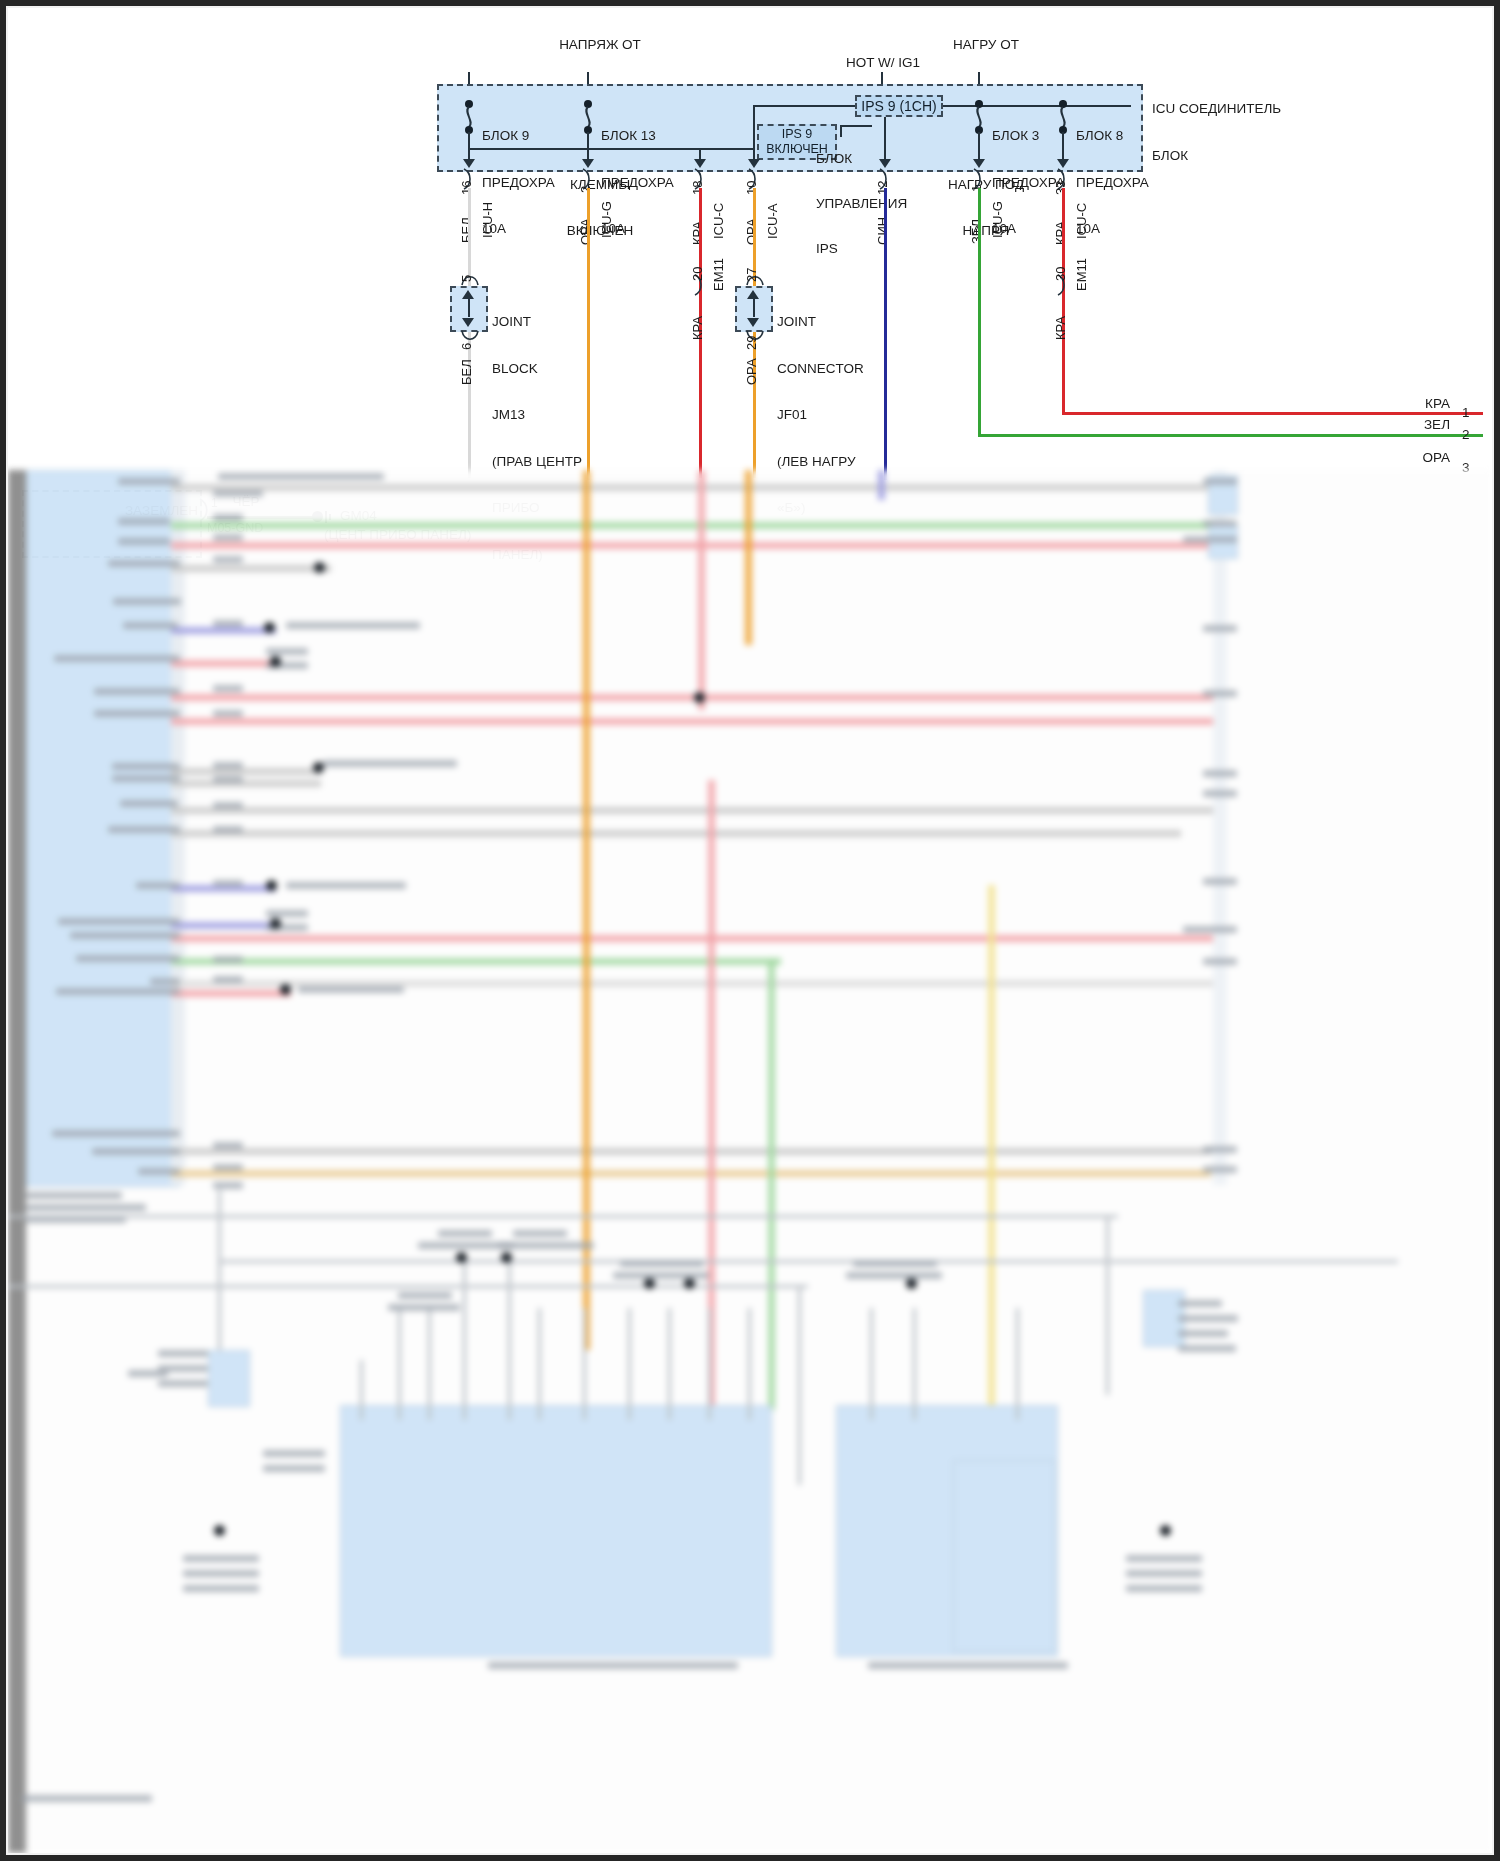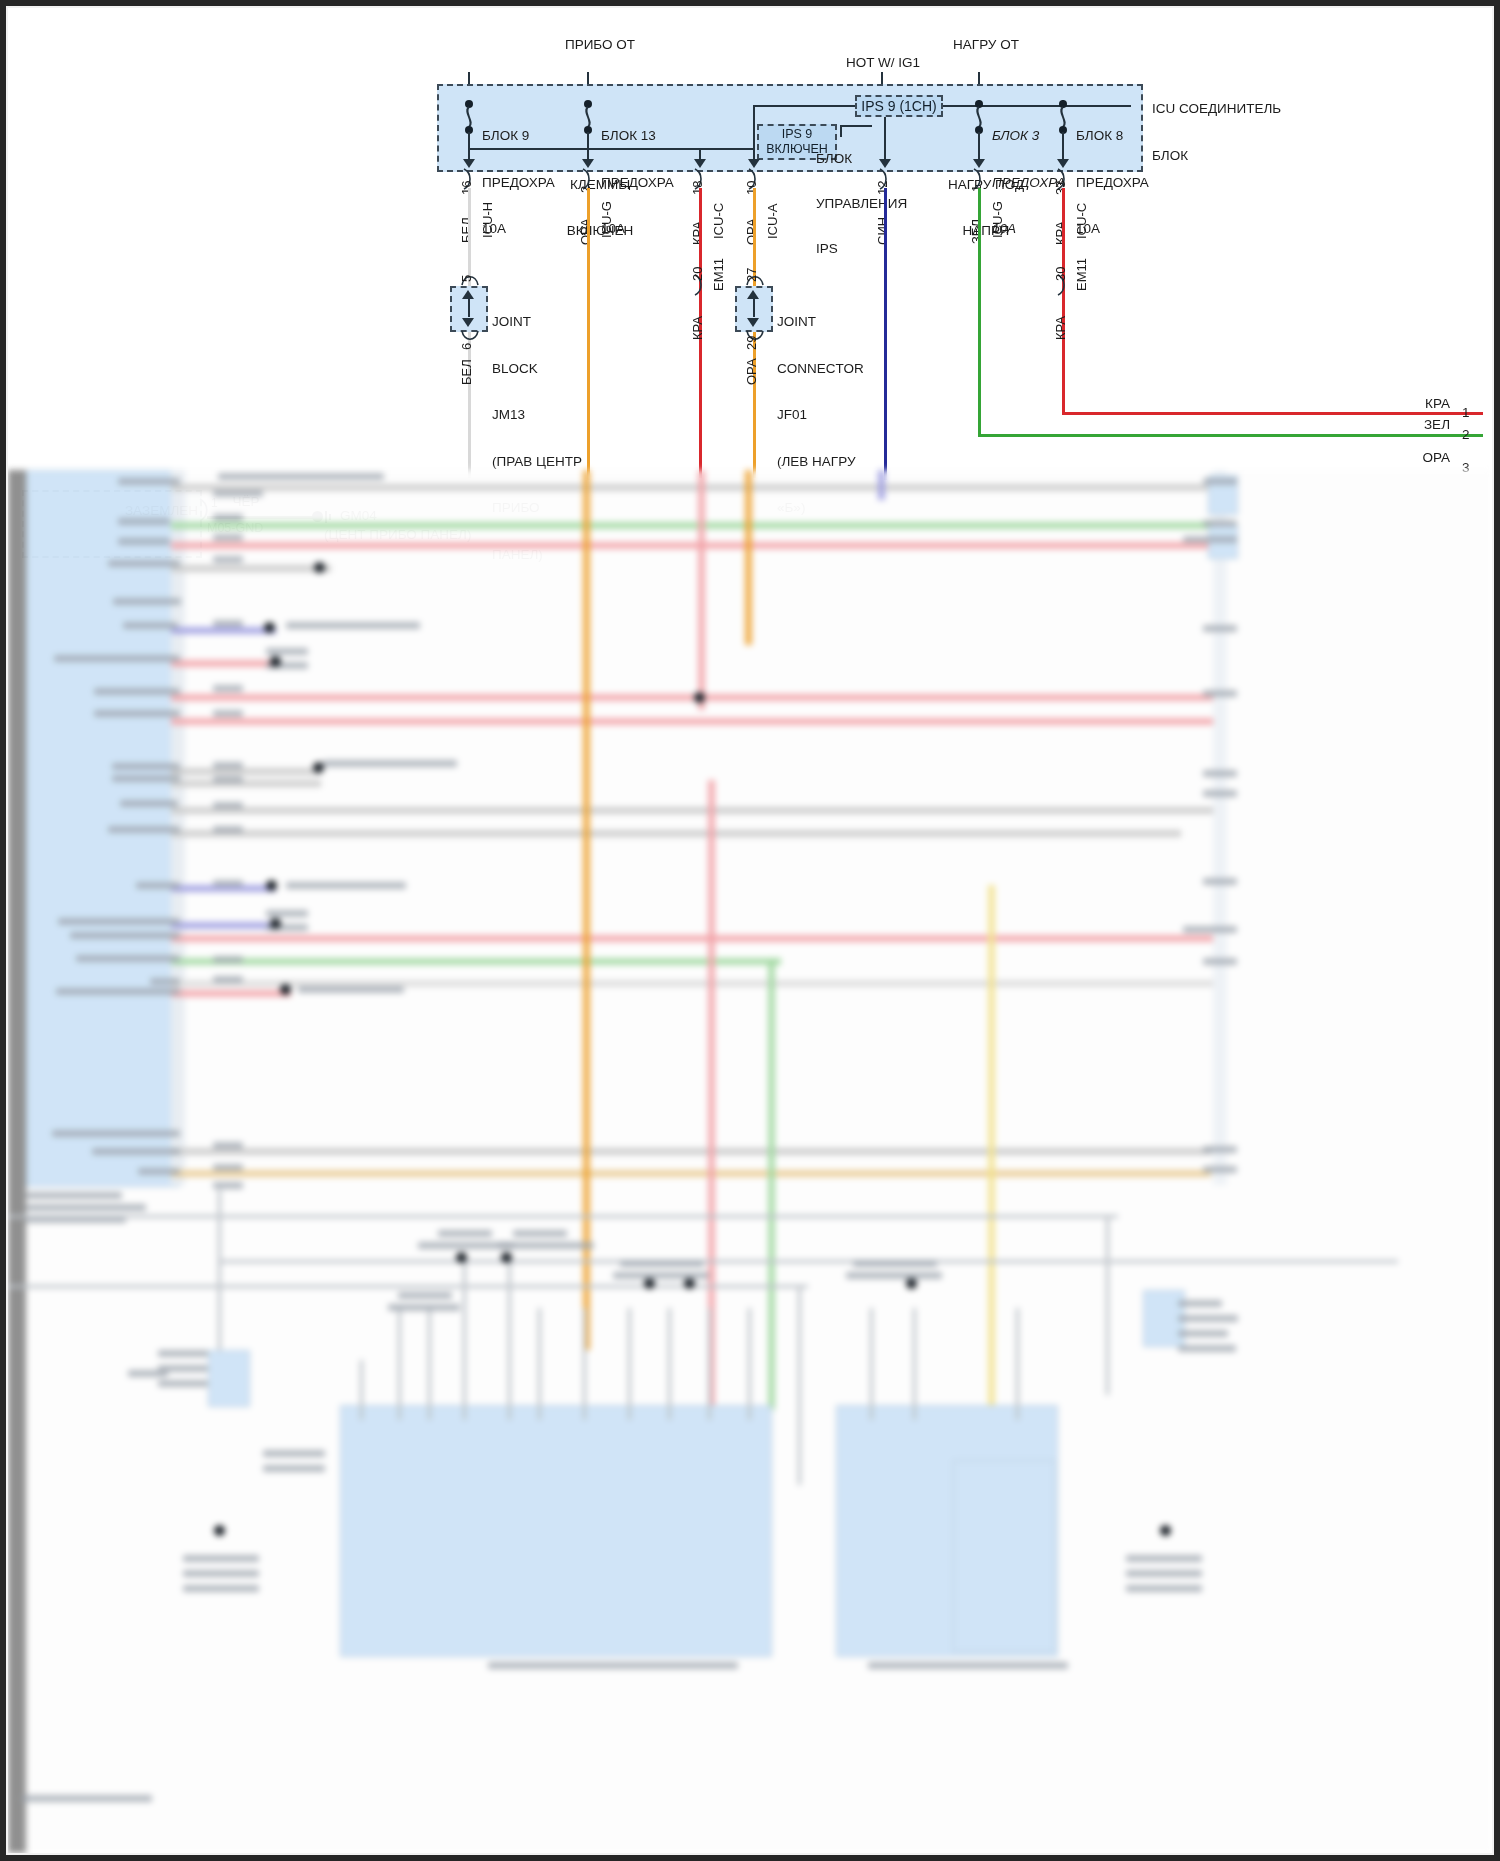--- a/index.html
+++ b/index.html
@@ -264,21 +264,21 @@
     <div class="txt" style="left:1118px;top:1085px;width:76px;"></div>
     <div class="txt" style="left:1118px;top:1100px;width:76px;"></div>
     <div class="txt" style="left:1118px;top:1115px;width:76px;"></div>
     <div class="txt" style="left:480px;top:1192px;width:250px;"></div>
     <div class="txt" style="left:860px;top:1192px;width:200px;"></div>
     <div class="txt" style="left:14px;top:1325px;width:130px;"></div>
   </div>
 
 
   <div class="lbl c" style="left:512px;top:6px;width:176px;">
-    <div>ПРИБО ОТ</div>
+    <div>НАПРЯЖ ОТ</div>
     <div>РЕЛЕ-ЗАЩЕЛКО</div>
     <div>ДЛИННОЙ</div>
     <div>КЛЕММЫ</div>
     <div>ВКЛЮЧЕН</div>
   </div>
 
   <div class="lbl c" style="left:810px;top:24px;width:146px;">
     <div>HOT W/ IG1</div>
     <div>РЕЛЕ ПОД</div>
     <div>НАПРЯЖ</div>
@@ -339,21 +339,21 @@
     <div>10A</div>
   </div>
 
   <div class="fuse" style="left:972px;top:100px;">
     <svg width="14" height="34" viewBox="0 0 14 34">
       <circle cx="7" cy="4" r="4" fill="#15202a"></circle>
       <path d="M7 7 C 1 12, 13 22, 7 27" stroke="#24323d" stroke-width="2" fill="none"></path>
       <circle cx="7" cy="30" r="4" fill="#15202a"></circle>
     </svg>
   </div>
-  <div class="lbl" style="left:992px;top:97px;font-style:italic;">
+  <div class="lbl" style="left:992px;top:97px;">
     <div>БЛОК 3</div>
     <div>ПРЕДОХРА</div>
     <div>10A</div>
   </div>
 
   <div class="fuse" style="left:1056px;top:100px;">
     <svg width="14" height="34" viewBox="0 0 14 34">
       <circle cx="7" cy="4" r="4" fill="#15202a"></circle>
       <path d="M7 7 C 1 12, 13 22, 7 27" stroke="#24323d" stroke-width="2" fill="none"></path>
       <circle cx="7" cy="30" r="4" fill="#15202a"></circle>

